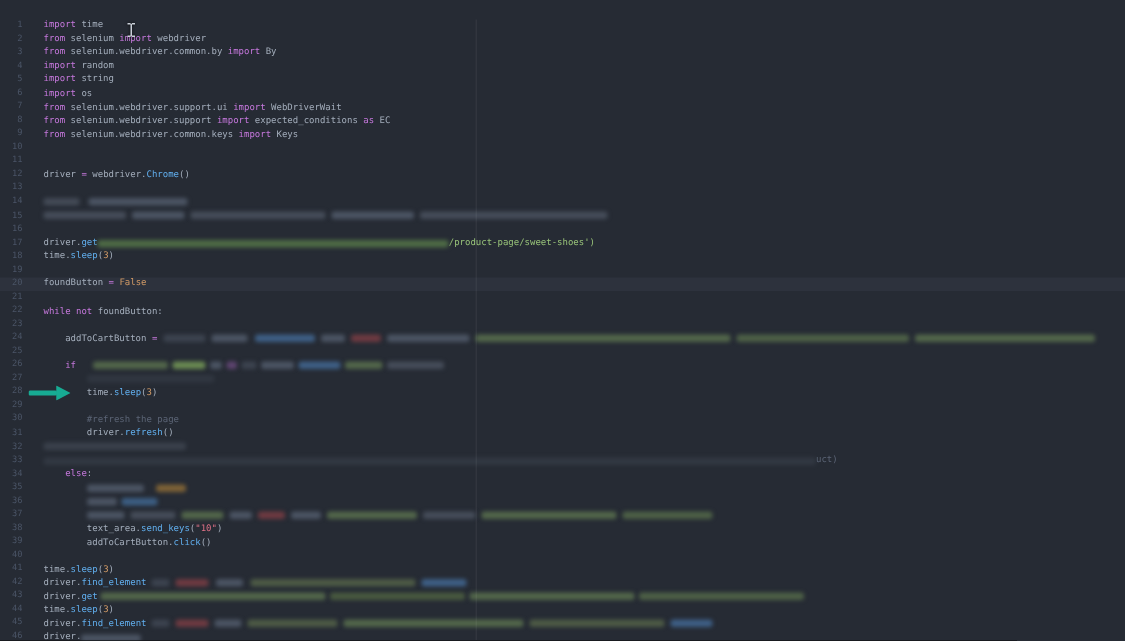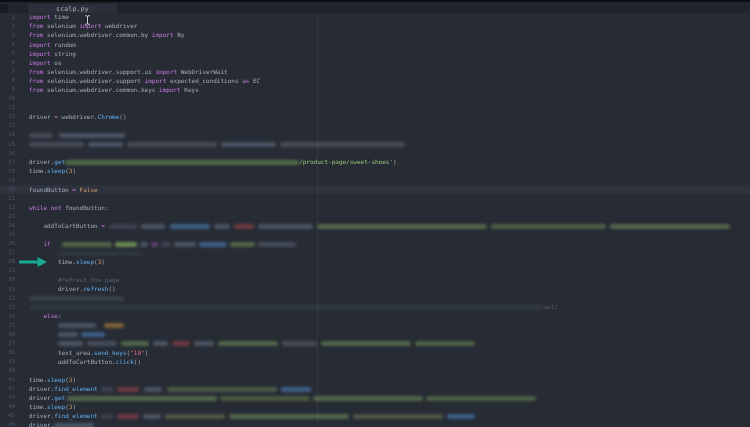--- a/index.html
+++ b/index.html
@@ -24,26 +24,20 @@
   .ruler{position:absolute;top:13px;bottom:0;width:1px;background:rgba(255,255,255,0.05);}
   .arrow{position:absolute;left:19px;top:257px;width:28px;height:10px;}
   .ibeam{position:absolute;left:84px;top:15px;width:7px;height:10px;
          filter:drop-shadow(0 0 1px rgba(0,0,0,0.8));}
 </style>
 </head>
 <body>
 
 <div id="screen">
 
-  <div class="tabbar">
-    <div class="tabbar-leftpad"></div>
-    <div class="tab">
-      <span class="tab-label">scalp.py</span>
-    </div>
-  </div>
 
   <div class="lines" id="lines">
       <div class="row" style="height: 9.07px;">
         <span class="gut" style="color: rgb(74, 84, 102);">1</span>
         <span class="code"><span style="color: rgb(198, 120, 221);">import</span><span style="color: rgb(163, 173, 187);"> time</span></span>
       </div>
       <div class="row" style="height: 9.07px;">
         <span class="gut" style="color: rgb(74, 84, 102);">2</span>
         <span class="code"><span style="color: rgb(198, 120, 221);">from</span><span style="color: rgb(163, 173, 187);"> selenium </span><span style="color: rgb(198, 120, 221);">import</span><span style="color: rgb(163, 173, 187);"> webdriver</span></span>
       </div>

